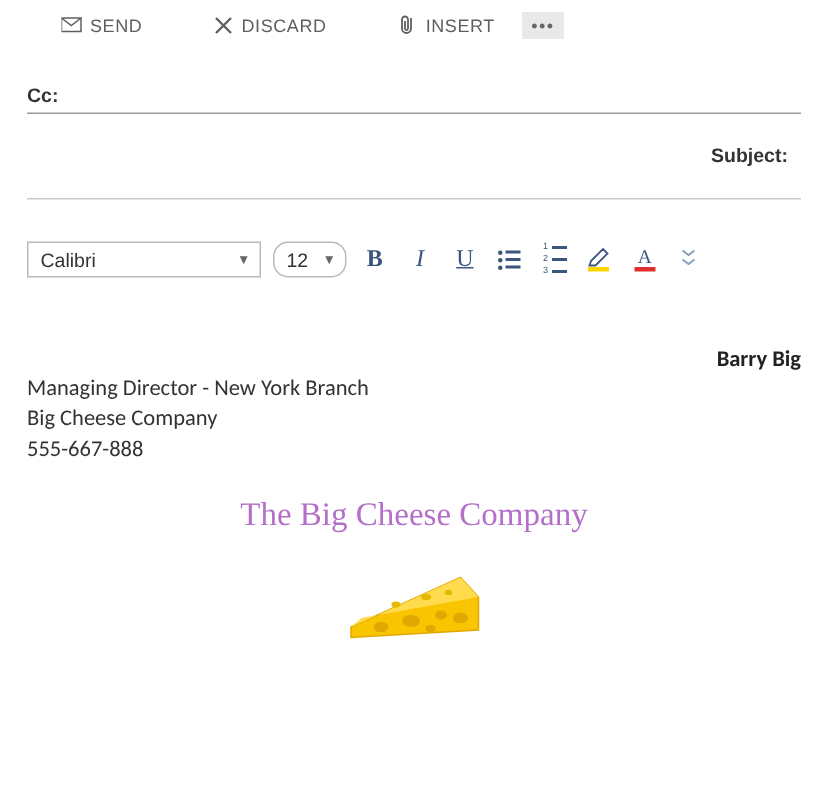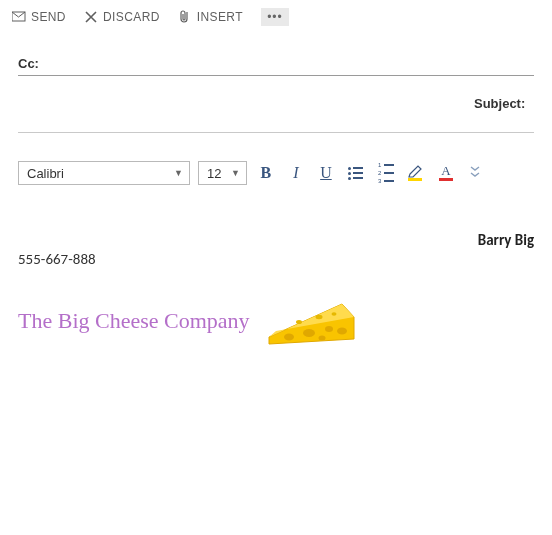--- a/index.html
+++ b/index.html
@@ -19,20 +19,21 @@
     padding: 0 12px 10px 12px;
     color: #5f5f5f;
     font-size: 12px;
   }
   .tb-btn {
     display: flex;
     align-items: center;
     gap: 5px;
     cursor: pointer;
     letter-spacing: 0.4px;
+    margin-left: 29px;
   }
   .tb-icon { display:inline-flex; align-items:center; justify-content:center; width:14px; height:14px; }
   .more-btn {
     width: 28px; height: 18px;
     background: #e9e9e9;
     display:flex; align-items:center; justify-content:center;
     color:#666; font-size:12px; letter-spacing:1px;
     cursor:pointer;
   }
   .fields { padding: 8px 18px 0 18px; }
@@ -58,22 +59,22 @@
     border:1px solid #b9b9b9;
     height:24px;
     display:flex;
     align-items:center;
     padding:0 6px 0 8px;
     font-size:13px;
     color:#333;
     gap:6px;
     cursor:pointer;
   }
-  .font-name { width: 172px; }
-  .size-select { width: auto; }
+  .font-name { width: 156px; }
+  .size-select { width: auto; border-radius: 10px; }
   .size-select .val { width:18px; }
   .caret { font-size:9px; color:#666; }
   .fmt-btn {
     width:22px; height:22px;
     display:flex; align-items:center; justify-content:center;
     font-family: "Times New Roman", serif;
     font-size:16px; color:#3a567f;
     cursor:pointer;
   }
   .fmt-btn.b { font-weight:bold; }
@@ -87,21 +88,21 @@
   .hl-icon { position:relative; width:18px; height:18px; }
   .hl-icon svg { position:absolute; top:0; left:0; }
   .hl-icon .bar { position:absolute; bottom:1px; left:1px; width:14px; height:3px; background:#ffd500; }
   .fc-icon { position:relative; width:18px; height:18px; display:flex; flex-direction:column; align-items:center; }
   .fc-icon .a { font-family:"Times New Roman",serif; font-size:13px; color:#3a567f; line-height:13px; }
   .fc-icon .bar { width:14px; height:3px; background:#e03030; margin-top:1px; }
   .chev { color:#8aa0bd; font-size:12px; cursor:pointer; padding-left:4px; }
   .body-area { padding: 46px 18px 0 18px; }
   .sig-name { font-weight:bold; font-size:15px; color:#222; font-family: Calibri, Arial, sans-serif; text-align: right; }
   .sig-line { font-size:15px; color:#333; font-family: Calibri, Arial, sans-serif; line-height:1.35; }
-  .logo-row { display:flex; align-items:center; gap:14px; margin-top:20px; }
+  .logo-row { display:flex; align-items:center; gap:14px; margin-top:20px;flex-direction:column; }
   .logo-text {
     font-family: "Comic Sans MS", "Segoe Script", cursive;
     font-size: 22px;
     color: #b46fc9;
   }
 </style>
 </head>
 <body>
 
 <div class="toolbar">
@@ -209,20 +210,22 @@
     <span>
       <svg width="12" height="14">
           <path d="M2 2 L6 5 L10 2 M2 8 L6 11 L10 8" fill="none" stroke="#8aa0bd" stroke-width="1.4"></path>
         </svg>
     </span>
   </div>
 </div>
 
 <div class="body-area">
   <div class="sig-name">Barry Big</div>
+  <div class="sig-line">Managing Director - New York Branch</div>
+  <div class="sig-line">Big Cheese Company</div>
   <div class="sig-line">555-667-888</div>
 
   <div class="logo-row">
     <span class="logo-text">The Big Cheese Company</span>
     <span>
       <svg width="95" height="60" viewBox="0 0 95 60">
         <path d="M5 48 L78 15 L90 28 L90 50 L5 55 Z" fill="#f9c400" stroke="#e0a800" stroke-width="1"></path>
         <path d="M5 48 L78 15 L90 28 L12 42 Z" fill="#ffdb4d"></path>
         <ellipse cx="25" cy="48" rx="5" ry="3.5" fill="#e0a800"></ellipse>
         <ellipse cx="45" cy="44" rx="6" ry="4" fill="#e0a800"></ellipse>

